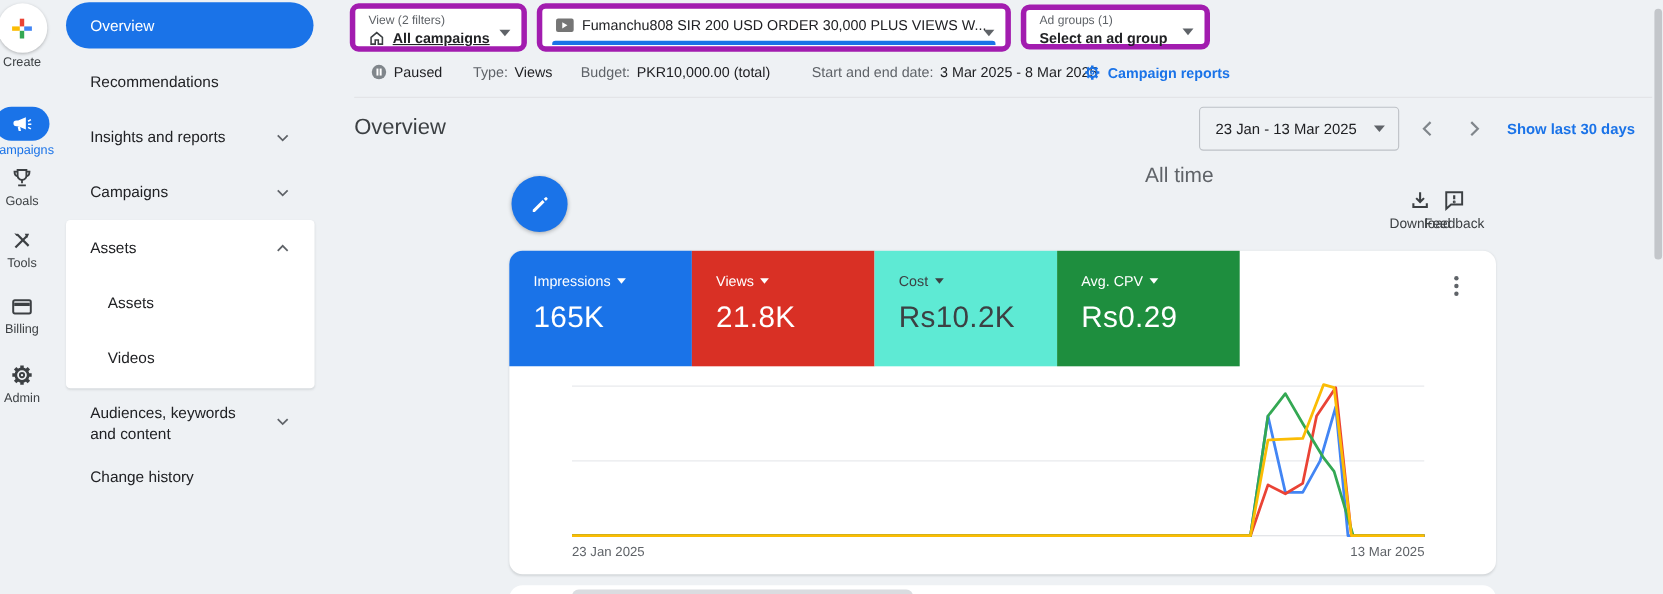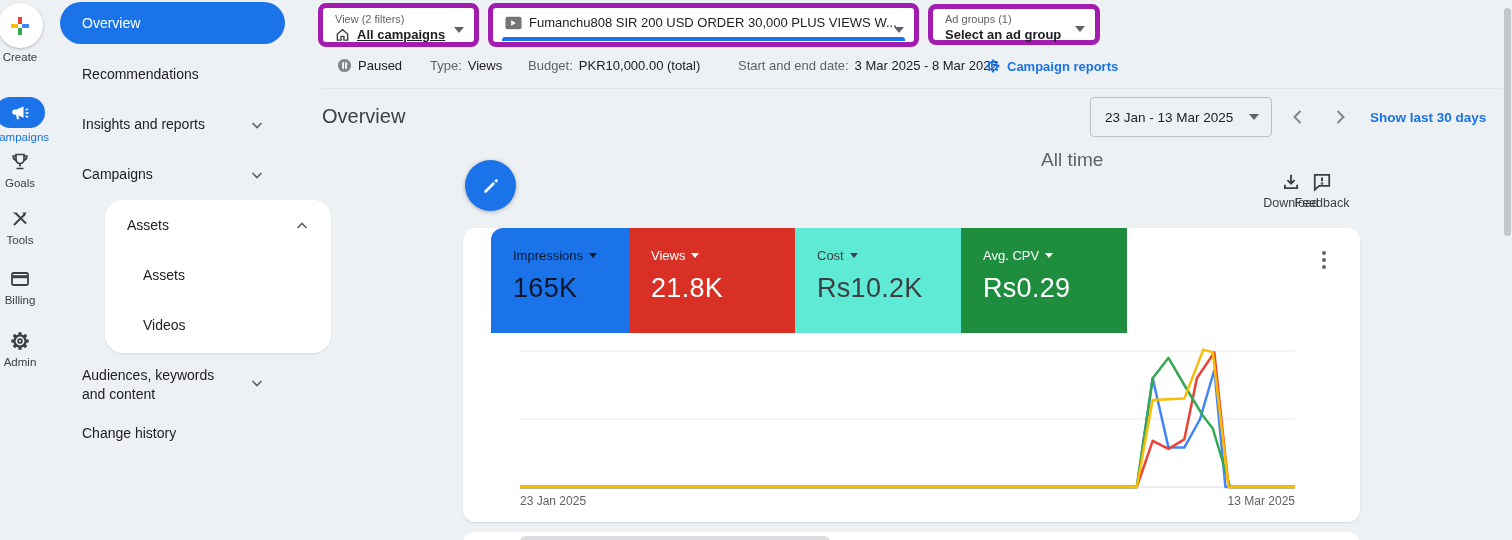--- a/index.html
+++ b/index.html
@@ -16,21 +16,21 @@
   .rail-label { margin-top:3px; font-size:11.5px; color:#3c4043; }
   .rail-label.active { color:#1a73e8; }
   .create-circle { width:45px; height:45px; border-radius:50%; background:#fff; box-shadow:0 1px 3px rgba(0,0,0,.25); display:flex; align-items:center; justify-content:center; }
   .camp-pill { width:50px; height:31px; border-radius:16px; background:#1a73e8; display:flex; align-items:center; justify-content:center; }
   .rail-ico { width:24px; height:24px; display:flex; align-items:center; justify-content:center; }
   
   .sidenav { position:absolute; left:60px; top:0; width:230px; }
   .nav-pill { position:absolute; left:0; top:2px; width:225px; height:42px; border-radius:21px; background:#1a73e8; color:#fff; font-size:14px; display:flex; align-items:center; padding-left:22px; cursor:pointer; }
   .nav-item { position:absolute; left:22px; font-size:14px; color:#202124; cursor:pointer; }
   .nav-chev { position:absolute; left:190px; width:14px; height:14px; }
-  .assets-card { position:absolute; left:0; top:200px; width:226px; height:153px; background:#fff; border-radius:18px; box-shadow:0 1px 2px rgba(60,64,67,.12);margin-left:45px; }
+  .assets-card { position:absolute; left:0; top:200px; width:226px; height:153px; background:#fff; border-radius:4px; box-shadow:0 1px 2px rgba(60,64,67,.12); }
   .assets-card .nav-item { left:22px; }
   .nav-sub { position:absolute; left:38px; font-size:14px; color:#202124; cursor:pointer; }
   .two-line { width:156px; line-height:19px; }
   
   .select-box { position:absolute; background:#fff; border:5px solid #a21caf; border-radius:8px; padding:5px 10px 16px 12px; cursor:pointer; }
   .box-label { font-size:11px; color:#5f6368; }
   .box-row { display:flex; align-items:center; gap:7px; margin-top:2px; font-size:13px; color:#202124; white-space:nowrap; }
   .caret { width:0; height:0; border:5px solid transparent; border-top:6px solid #5f6368; position:absolute; right:10px; top:19px; }
   .underlined { text-decoration:underline; }
   .blue-bar { position:absolute; left:9px; right:9px; bottom:1px; height:4px; background:#1a73e8; border-radius:3px 3px 0 0; }
@@ -259,21 +259,21 @@
 <div class="action" style="left:1287px">
   <svg width="20" height="20" viewBox="0 0 18 18" fill="none" stroke="#3c4043" stroke-width="1.6">
     <path d="M2.5 2.5h13v10h-9l-4 3.5z"></path>
     <path d="M9 5v3.2" stroke-width="1.8"></path>
       <circle cx="9" cy="10.4" r="0.4" fill="#3c4043"></circle>
   </svg>
   <span class="action-label">Feedback</span>
 </div>
 
 <section class="chart-card">
-  <div class="scorecard first" style="left: 0px; background: rgb(26, 115, 232); color: #0f172a; margin-left: 28px;">
+  <div class="scorecard first" style="left: 0px; background: rgb(26, 115, 232); color: #ffffff;">
     <div class="sc-label">
         <span>Impressions</span>
         <span class="sc-caret"></span>
       </div>
     <div class="sc-value">165K</div>
   </div>
   <div class="scorecard" style="left: 166px; background: rgb(217, 48, 37); color: rgb(255, 255, 255);">
     <div class="sc-label">
         <span>Views</span>
         <span class="sc-caret"></span>

